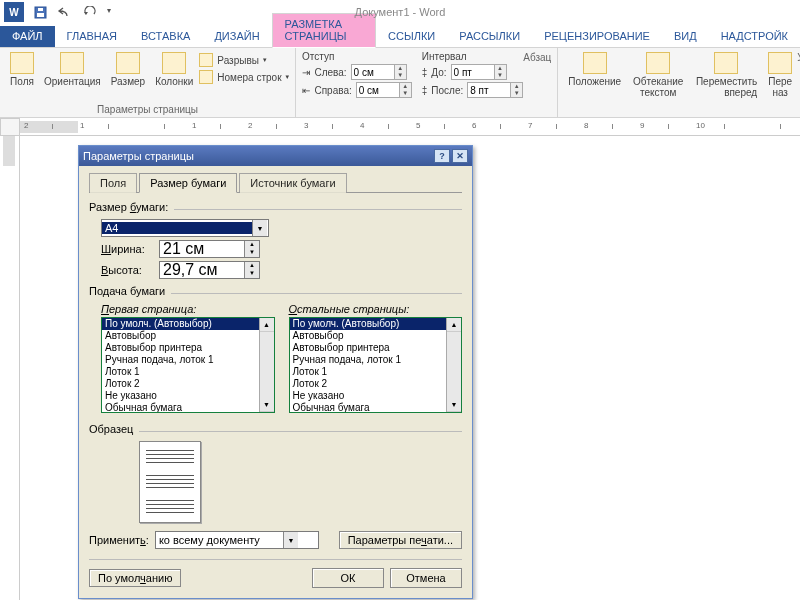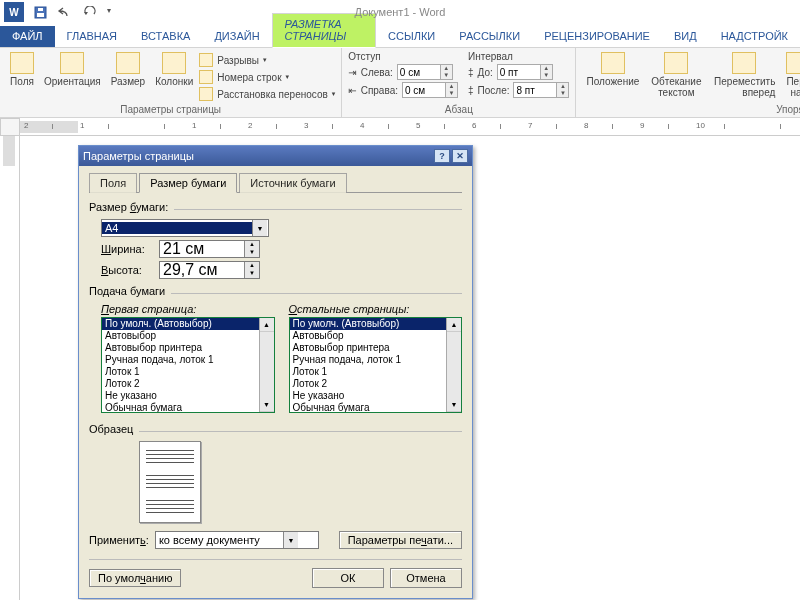--- a/index.html
+++ b/index.html
@@ -9,25 +9,25 @@
 .titlebar { height: 24px; background: #fff; display: flex; align-items: center; font-size: 11px; color: #888; }
 .titlebar .word-icon { width: 20px; height: 20px; background: #2b579a; color: #fff; display: inline-flex; align-items: center; justify-content: center; font-weight: bold; font-size: 10px; margin: 0 4px; }
 .titlebar .qat { display: flex; gap: 10px; margin-left: 6px; color: #444; font-size: 12px; }
 .titlebar .qat span svg { display:block; }
 .titlebar .doc-title { position:absolute; left:50%; transform:translateX(-50%); white-space: nowrap; }
 
 
 .ribbon-tabs { height: 24px; background: #fff; display: flex; align-items: flex-end; font-size: 11px; border-bottom: 1px solid #d4d4d4; }
 .ribbon-tabs .tab { padding: 4px 12px 5px; color: #2b579a; cursor: default; }
 .ribbon-tabs .tab.file { background: #2b579a; color: #fff; }
-.ribbon-tabs .tab.active { background: #bef264; border: 1px solid #d4d4d4; border-bottom: 1px solid #fff; margin-bottom: -1px; color: #2b579a; font-style: italic; }
+.ribbon-tabs .tab.active { background: #f9a8d4; border: 1px solid #d4d4d4; border-bottom: 1px solid #fff; margin-bottom: -1px; color: #2b579a; }
 
 
 .ribbon { height: 70px; background: #f5f5f5; border-bottom: 1px solid #d4d4d4; display: flex; font-size: 10px; color: #444; }
-.group { border-right: 1px solid #d4d4d4; padding: 2px 6px; display: flex; flex-direction: column; justify-content: space-between; }
+.group { border-right: 1px solid #d4d4d4; padding: 2px 6px; display: flex; flex-direction: row; justify-content: space-between; }
 .group-label { text-align: center; font-size: 10px; color: #666; padding-top: 2px; white-space: nowrap; }
 .bigbtn { display: flex; flex-direction: column; align-items: center; gap: 2px; padding: 2px 4px; }
 .bigbtn .ico { width: 24px; height: 22px; background: #fdf2d0; border: 1px solid #e0c060; }
 .row-btns { display: flex; gap: 2px; }
 .smallrow { display:flex; align-items:center; gap:4px; font-size:10px; white-space:nowrap; padding:1px 0;}
 .smallrow .ico-s { width:14px; height:14px; background:#fdf2d0; border:1px solid #e0c060; flex:0 0 14px;}
 .spin { display:inline-flex; align-items:center; border:1px solid #aaa; background:#fff; height:16px; }
 .spin input { width:42px; border:none; font-size:10px; padding:0 2px; outline:none; }
 .spin .arrows { width:12px; display:flex; flex-direction:column; border-left:1px solid #aaa;}
 .spin .arrows span { height:7px; font-size:6px; text-align:center; line-height:6px; color:#555; background:#eee;}
@@ -148,25 +148,20 @@
         <div class="smallrow">
             <span class="ico-s"></span>
             <span>Разрывы</span>
             <span style="font-size:7px;">▾</span>
           </div>
         <div class="smallrow">
             <span class="ico-s"></span>
             <span>Номера строк</span>
             <span style="font-size:7px;">▾</span>
           </div>
-        <div class="smallrow">
-            <span class="ico-s"></span>
-            <span>Расстановка переносов</span>
-            <span style="font-size:7px;">▾</span>
-          </div>
       </div>
     </div>
     <div class="group-label">Параметры страницы</div>
   </div>
 
   <div class="group">
     <div style="display:flex; gap:10px;">
       <div>
         <div class="smallrow" style="font-size:10px;">Отступ</div>
         <div class="smallrow">

